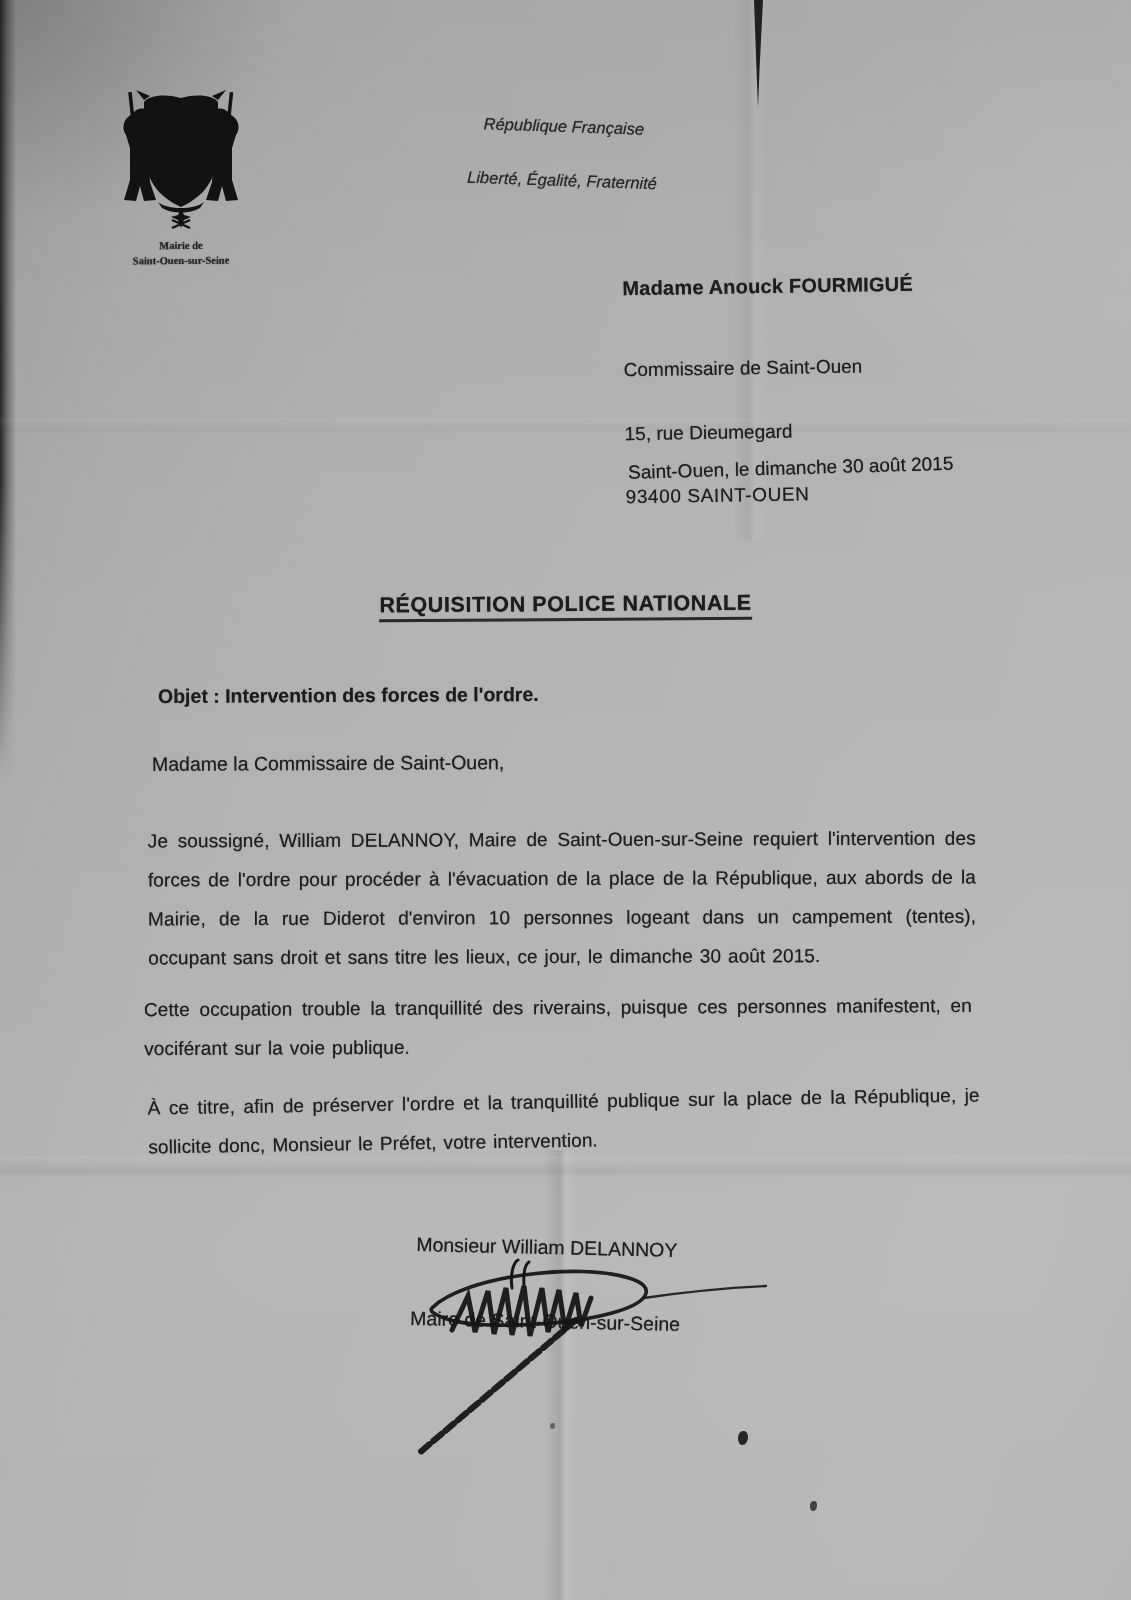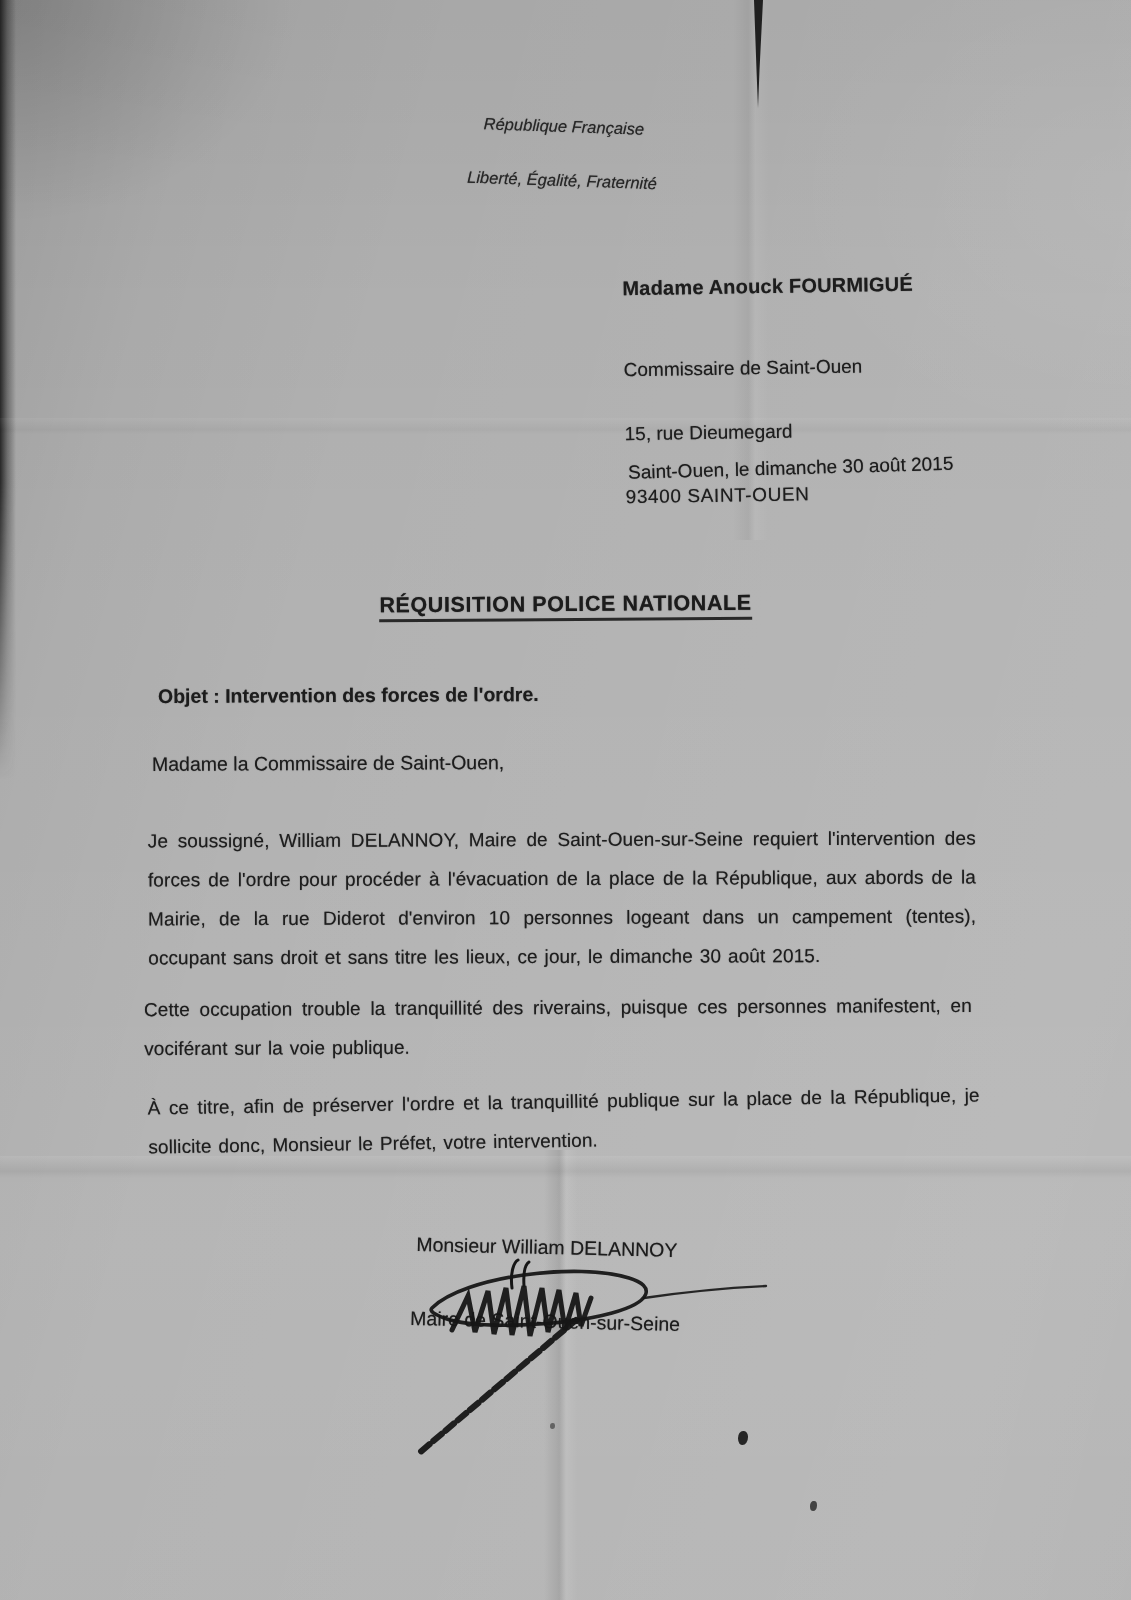--- a/index.html
+++ b/index.html
@@ -109,20 +109,48 @@
   <div class="left-edge"></div>
   <div class="crease-v-top"></div>
   <div class="crease-v-bottom"></div>
   <div class="crease-h"></div>
   <div class="crease-h2"></div>
 
   <svg class="fold-mark" width="16" height="112" viewBox="0 0 16 112">
     <polygon points="4,0 13,0 9.5,70 8,108 6.5,70" fill="#141414" opacity="0.92"></polygon>
   </svg>
 
+  <div class="seal-wrap">
+    <svg class="seal-svg" width="150" height="140" viewBox="0 0 150 140">
+      <g fill="#121212">
+
+        <path d="M75 8 C92 3 108 6 112 12 L112 58 C112 90 97 107 75 117 C53 107 38 90 38 58 L38 12 C42 6 58 3 75 8 Z"></path>
+
+        <polygon points="38,10 30,0 44,6"></polygon>
+        <polygon points="112,10 120,0 106,6"></polygon>
+
+        <path d="M28 22 C34 16 42 18 43 25 L44 33 C47 36 47 42 43 45 L42 60 L44 92 L50 110 L38 111 L34 96 L30 111 L18 110 L24 90 L24 58 L20 45 C16 40 17 32 21 28 Z"></path>
+
+        <rect x="24" y="2" width="3.5" height="34" transform="rotate(-6 26 19)"></rect>
+
+        <path d="M122 22 C116 16 108 18 107 25 L106 33 C103 36 103 42 107 45 L108 60 L106 92 L100 110 L112 111 L116 96 L120 111 L132 110 L126 90 L126 58 L130 45 C134 40 133 32 129 28 Z"></path>
+
+        <rect x="122" y="2" width="3.5" height="34" transform="rotate(6 124 19)"></rect>
+
+        <path d="M52 112 C62 120 88 120 98 112 L94 118 C84 124 66 124 56 118 Z"></path>
+
+        <path d="M75 118 L78 125 L85 127 L78 130 L75 138 L72 130 L65 127 L72 125 Z"></path>
+        <path d="M66 130 L84 138 M84 130 L66 138" stroke="#121212" stroke-width="2.4"></path>
+      </g>
+    </svg>
+    <div class="seal-caption">
+      <div>Mairie de</div>
+      <div>Saint-Ouen-sur-Seine</div>
+    </div>
+  </div>
 
   <div class="txt motto scanink">
     <div>République Française</div>
     <div>Liberté, Égalité, Fraternité</div>
   </div>
 
   <div class="txt recipient scanink">
     <div class="r-name">Madame Anouck FOURMIGUÉ</div>
     <div class="r-role">Commissaire de Saint-Ouen</div>
     <div class="r-a1">15, rue Dieumegard</div>

